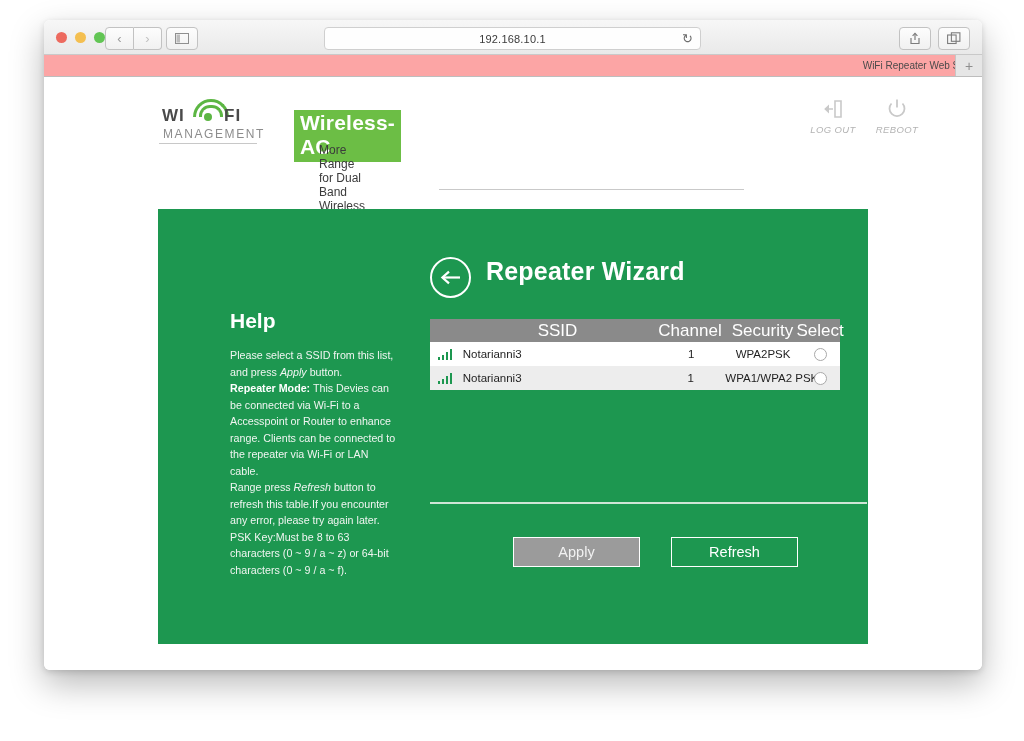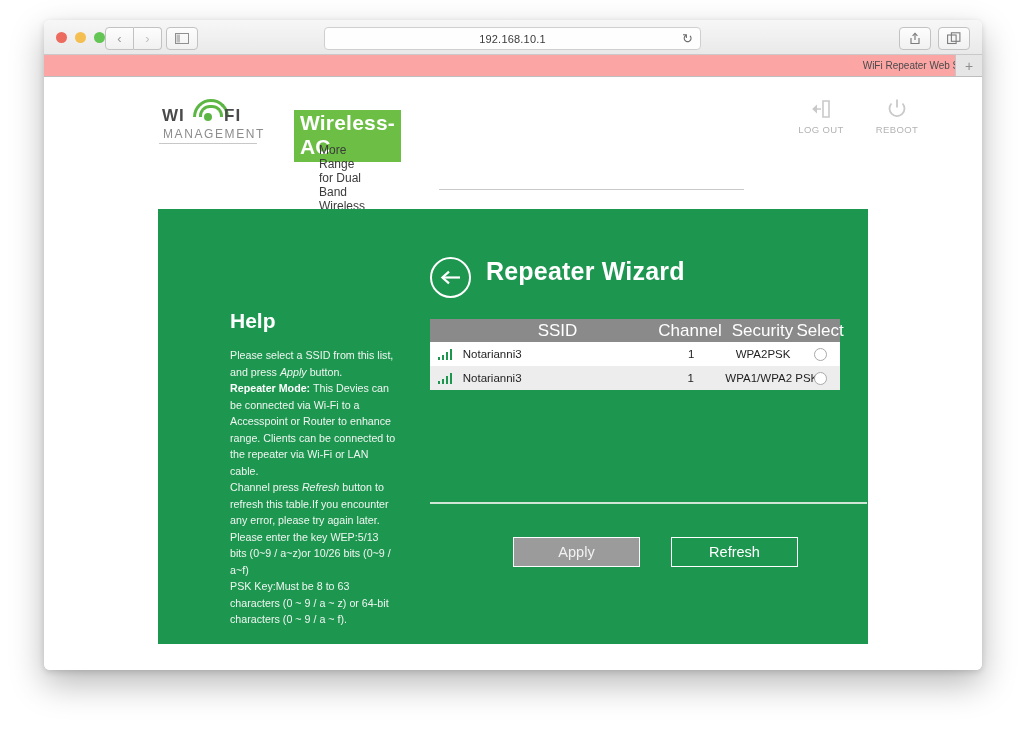--- a/index.html
+++ b/index.html
@@ -145,21 +145,21 @@
   }
   .tagline {
     position: absolute; left: 160px; top: 45px;
     font-size: 12px; color: #3b3b3b;
   }
   .header-rule {
     position: absolute; left: 395px; top: 112px;
     width: 305px; height: 1px; background: #c9c9c9;
   }
 
-  .header-actions { position: absolute; right: 59px; top: 21px; display: flex; gap: 24px; }
+  .header-actions { position: absolute; right: 59px; top: 21px; display: flex; gap: 12px; font-style: italic; }
   .header-action { display: flex; flex-direction: column; align-items: center; width: 52px; }
   .header-action .ha-label { font-size: 9.5px; color: #b3b3b3; margin-top: 4px; letter-spacing: .4px; }
 
   
   .panel {
     position: absolute;
     left: 114px; top: 132px;
     width: 710px; height: 435px;
     background: #1d9750;
   }
@@ -329,22 +329,21 @@
       </div>
     </div>
 
     <div class="panel">
 
       <div class="help">
         <div class="help-title">Help</div>
         <div class="help-body">
           <p class="help-p"><span>Please select a SSID from this list, and press </span><i>Apply</i><span> button.</span></p>
           <p class="help-p"><b>Repeater Mode:</b><span> This Devies can be connected via Wi-Fi to a Accesspoint or Router to enhance range. Clients can be connected to the repeater via Wi-Fi or LAN cable.</span></p>
-          <p class="help-p"><span>Channel press </span><i>Refresh</i><span> button to refresh this table.If you encounter any error, please try again later.</span></p>
-          <p class="help-p">Please enter the key WEP:5/13 bits (0~9 / a~z)or 10/26 bits (0~9 / a~f)</p>
+          <p class="help-p"><span>Range press </span><i>Refresh</i><span> button to refresh this table.If you encounter any error, please try again later.</span></p>
           <p class="help-p">PSK Key:Must be 8 to 63 characters (0 ~ 9 / a ~ z) or 64-bit characters (0 ~ 9 / a ~ f).</p>
         </div>
       </div>
 
       <div class="wizard-head">
         <div class="back-circle">
           <svg width="21" height="15" viewBox="0 0 21 15">
             <path d="M20 7.5 L3 7.5" stroke="#ffffff" stroke-width="2.2"></path>
             <path d="M9 1.6 L2.4 7.5 L9 13.4" stroke="#ffffff" stroke-width="2.2" fill="none"></path>
           </svg>

